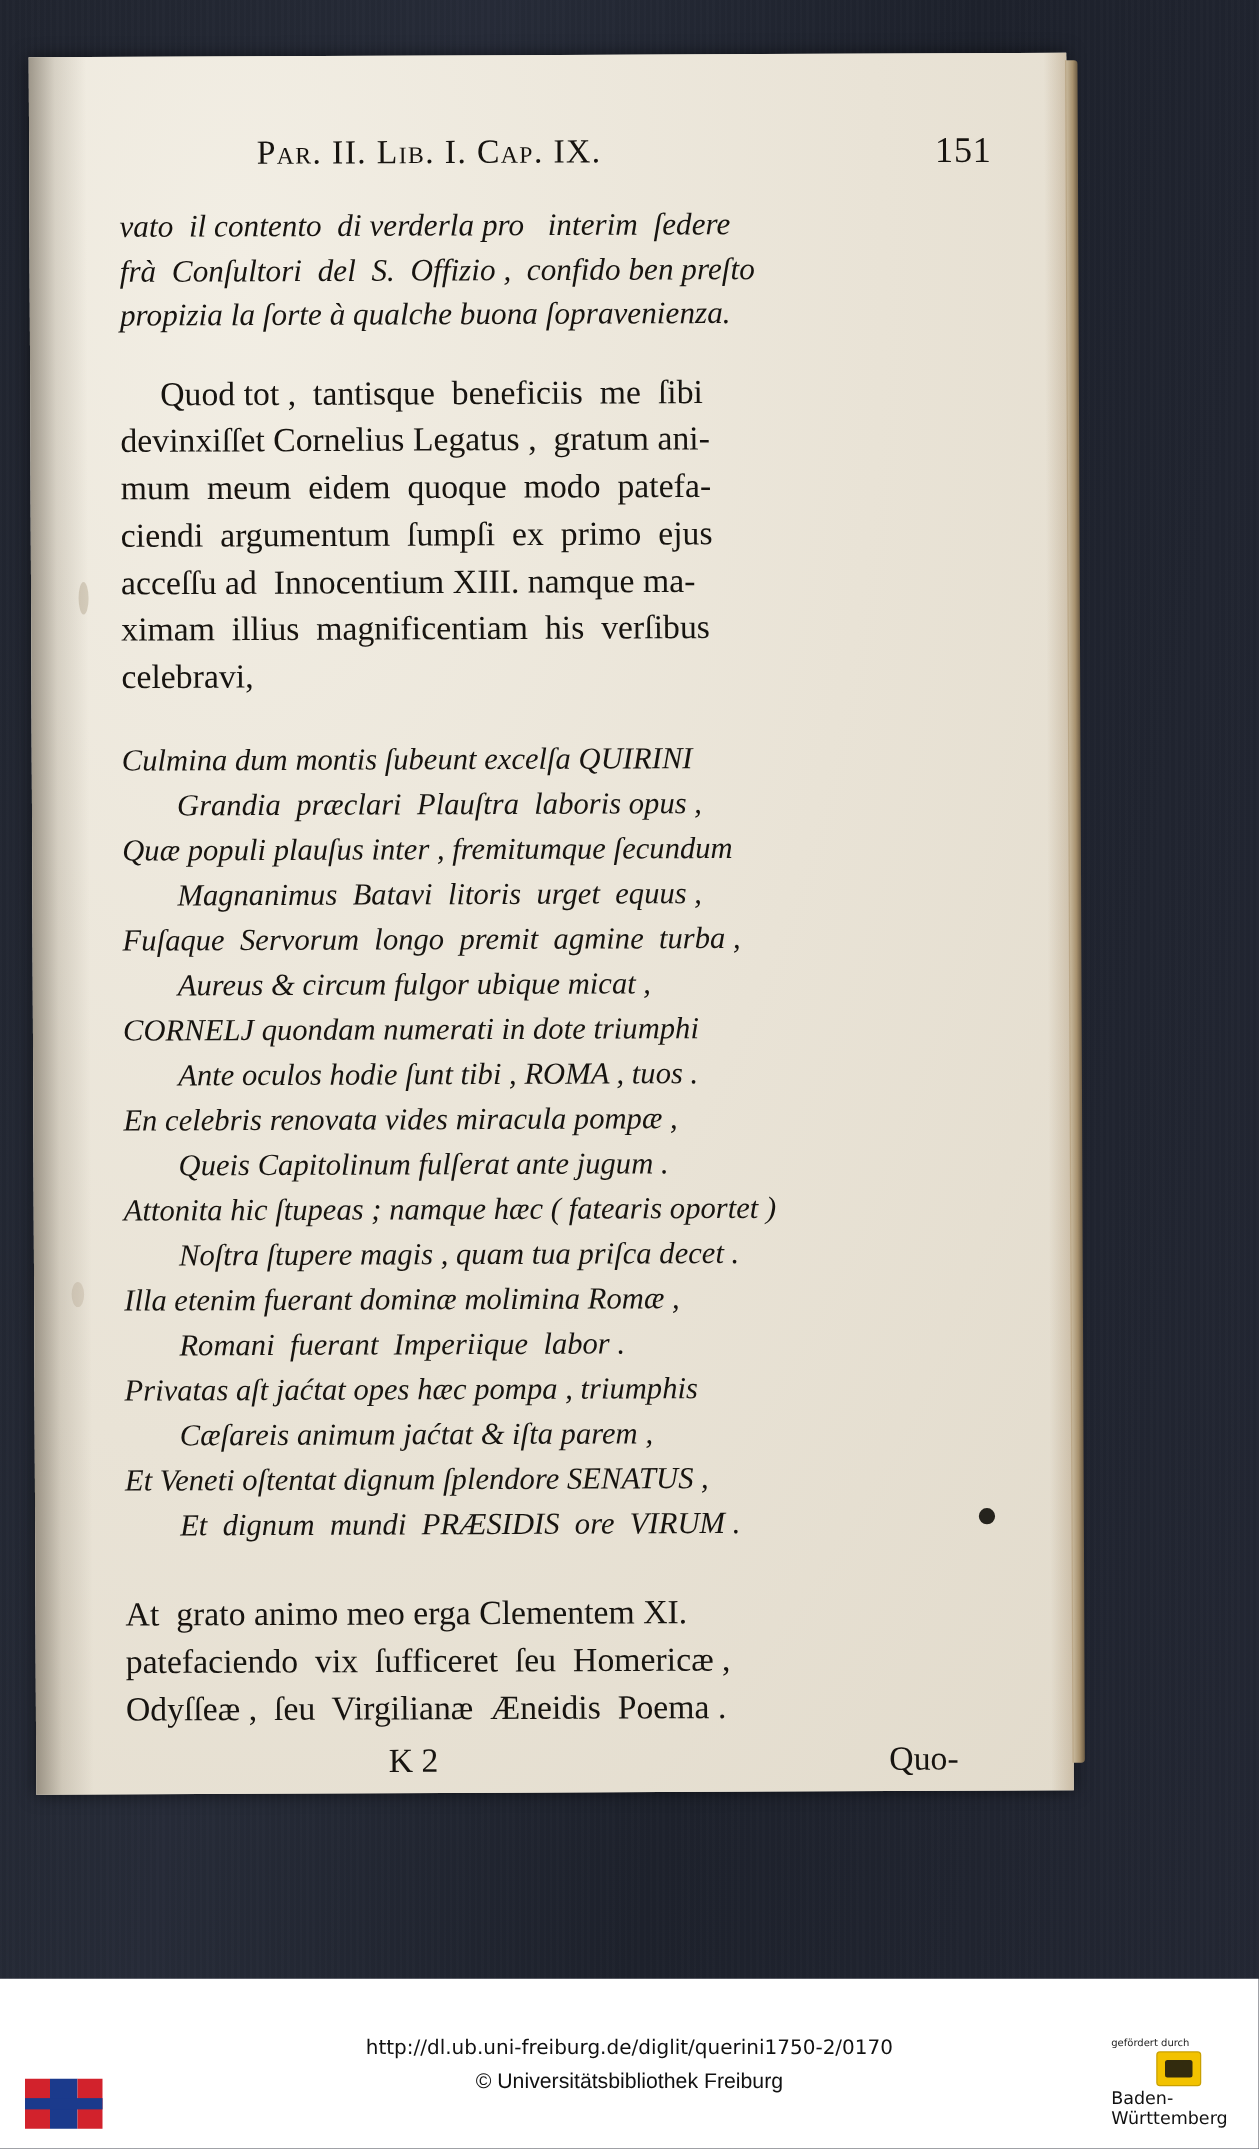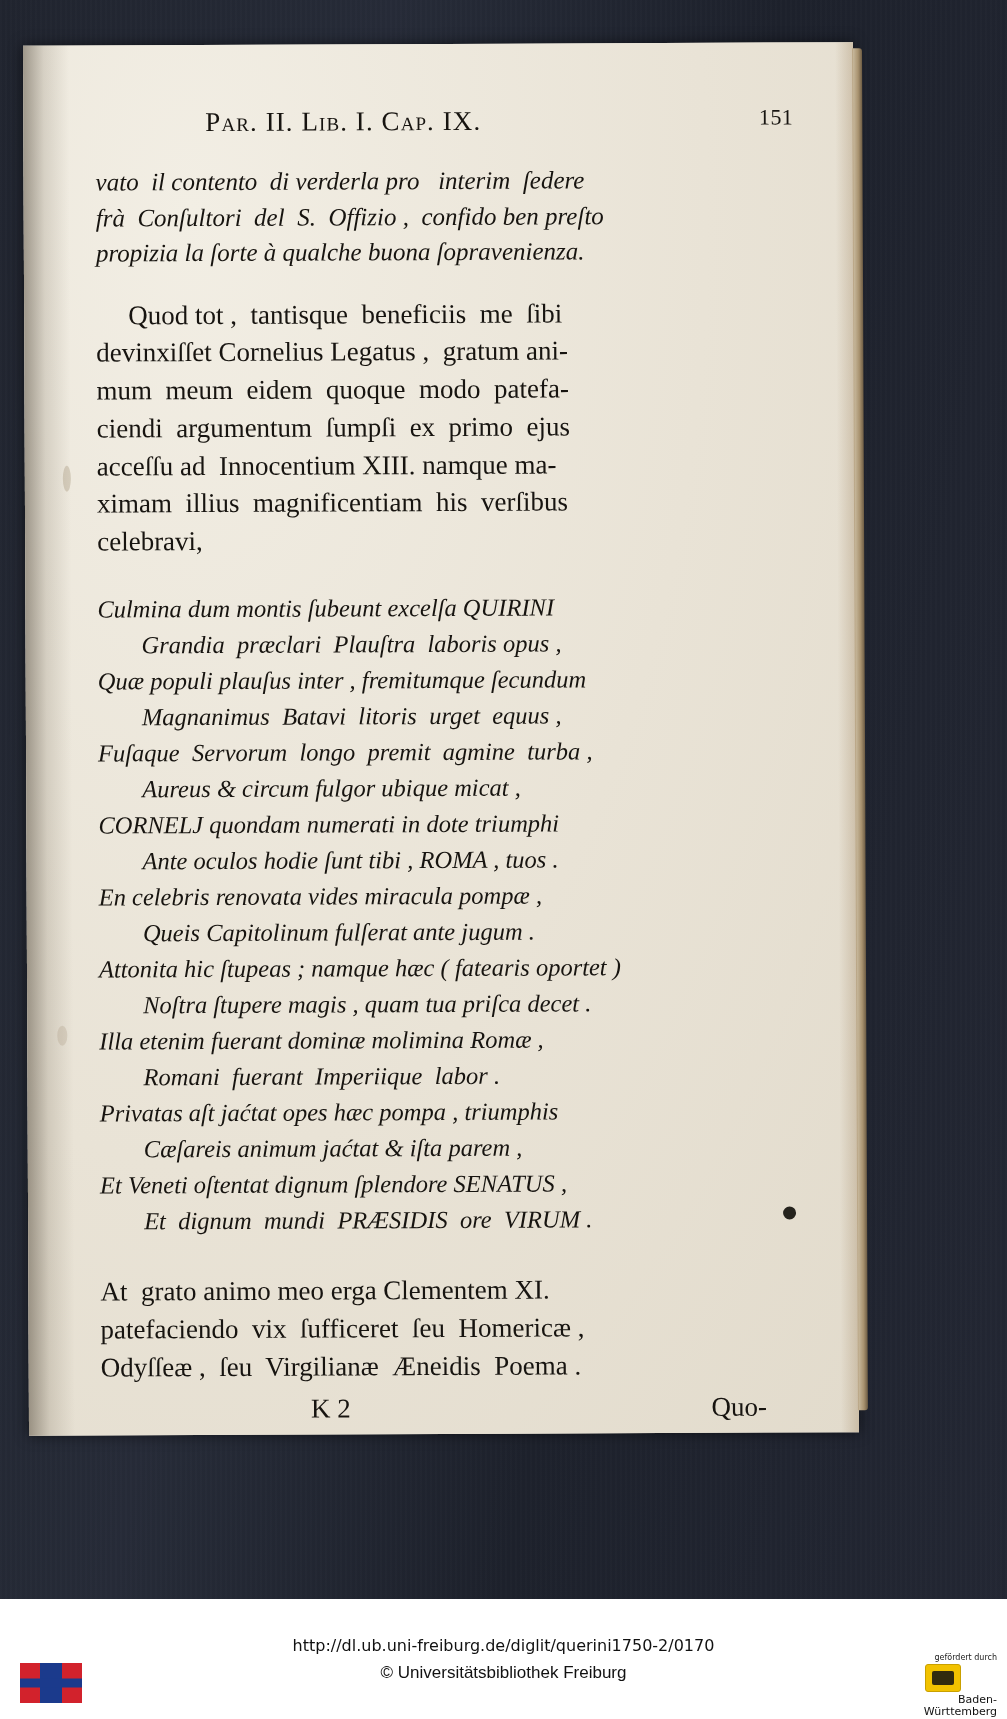--- a/index.html
+++ b/index.html
@@ -101,21 +101,21 @@
     margin-left: 110px;
     margin-bottom: 26px;
     position: relative;
   }
   .running-head .rh-text {
     white-space: pre;
   }
   .running-head .page-num {
     position: absolute;
     right: -18px;
-    font-size: 22px;
+    font-size: 29px;
     letter-spacing: 0.02em;
     font-variant: normal;
     font-family: Liberation Serif, serif;
   }
 
   .italic-block {
     font-style: italic;
     font-size: 25px;
     line-height: 1.42;
     text-align: justify;
@@ -167,21 +167,21 @@
     border-radius: 50%;
     opacity: .92;
   }
 
   
   .caption-bar {
     position: absolute;
     left: 0;
     bottom: 0;
     width: 1007px;
-    height: 120px;
+    height: 136px;
     background: #ffffff;
     display: flex;
     align-items: center;
     justify-content: center;
     flex-direction: column;
     font-family: "DejaVu Sans", sans-serif;
   }
   .caption-url {
     font-size: 16px;
     color: #111;
@@ -208,23 +208,23 @@
     position: absolute;
     left: 0; top: 50%;
     width: 62px; height: 9px;
     background: #1b3a8c;
     transform: translateY(-50%);
   }
 
   .sponsor {
     position: absolute;
     right: 10px;
-    bottom: 0;
+    bottom: 16px;
     width: 108px;
-    text-align: right;
+    text-align: left;
     font-family: "DejaVu Sans", sans-serif;
   }
   .sponsor-top {
     font-size: 8px;
     color: #222;
     margin-bottom: 2px;
   }
   .sponsor-crest {
     width: 34px;
     height: 26px;
@@ -237,21 +237,21 @@
   .sponsor-crest:before {
     content: "";
     position: absolute;
     left: 6px; top: 6px;
     width: 22px; height: 14px;
     background: #111;
     border-radius: 2px;
     opacity: .85;
   }
   .sponsor-name {
-    font-size: 11px;
+    font-size: 14px;
     color: #111;
     line-height: 1.15;
   }
 </style>
 </head>
 <body>
 
 <div class="scan-bg"></div>
 
 <div class="page-leaf">

